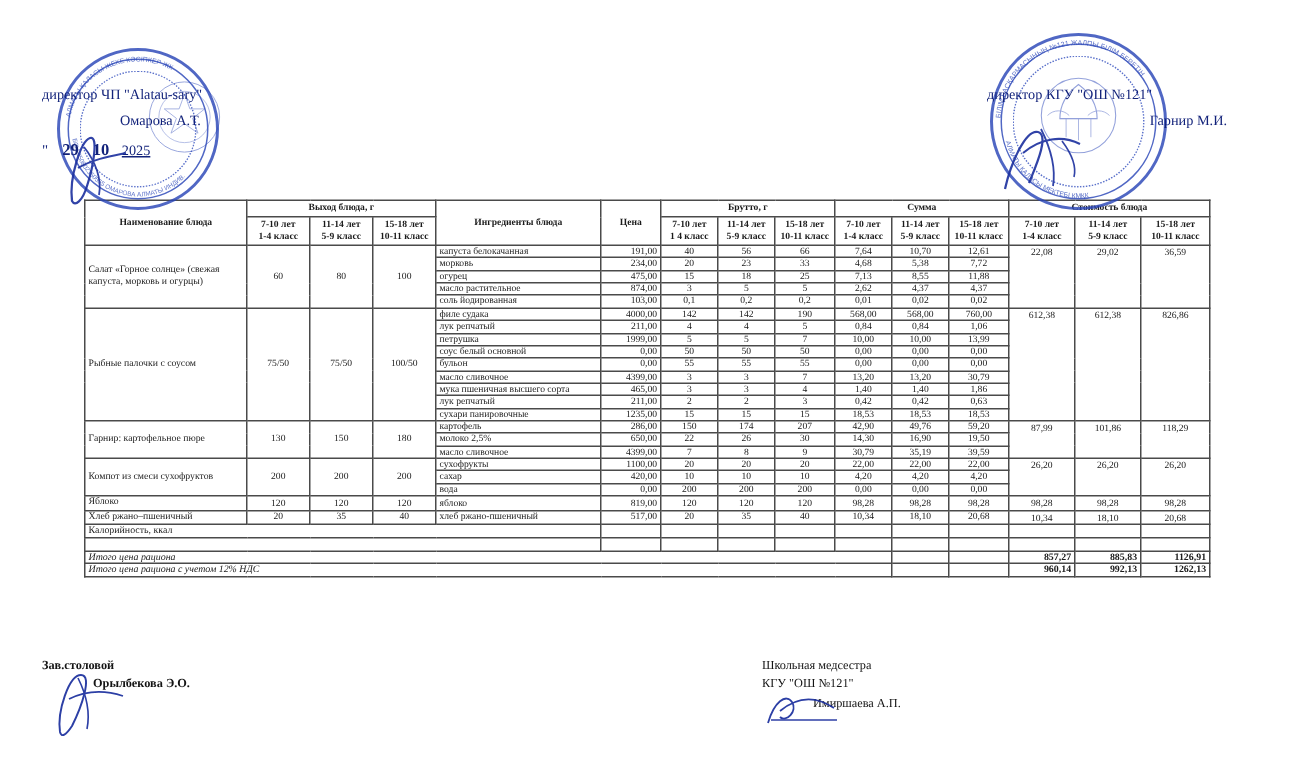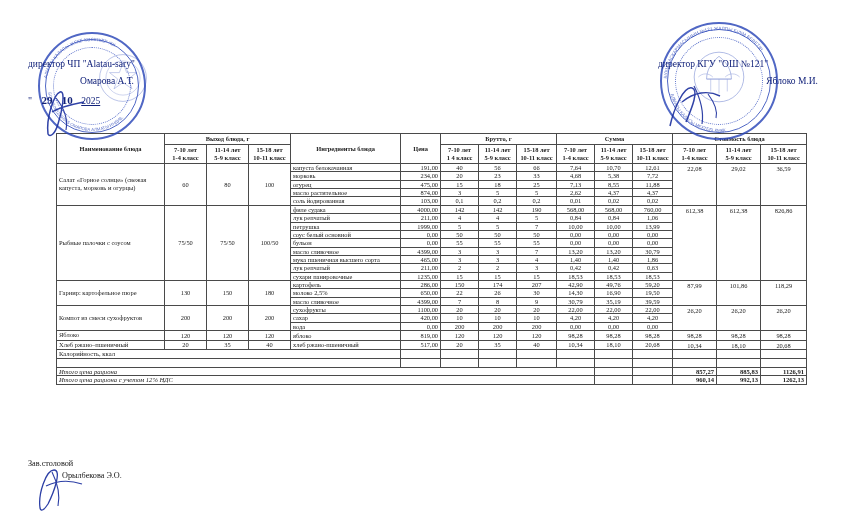--- a/index.html
+++ b/index.html
@@ -146,21 +146,21 @@
       <text font-size="4.7" fill="#2a46b8" font-family="Liberation Sans, sans-serif">
         <textPath href="#rpathTop" startOffset="2%">БІЛІМ БАСҚАРМАСЫНЫҢ №121 ЖАЛПЫ БІЛІМ БЕРЕТІН</textPath>
       </text>
       <text font-size="4.5" fill="#2a46b8" font-family="Liberation Sans, sans-serif">
         <textPath href="#rpathBot" startOffset="8%">АЛМАТЫ ҚАЛАСЫ МЕКТЕБІ КМҚК</textPath>
       </text>
     </svg>
 
     <div class="appr-text" style="padding-top:33px;padding-left:18px;">
       <div style="margin-top:3px;">директор КГУ "ОШ №121"</div>
-      <div style="margin-top:3px;text-align:right;padding-right:22px;">Яблоко М.И.</div>
+      <div style="margin-top:3px;text-align:right;padding-right:22px;">Гарнир М.И.</div>
     </div>
 
     <svg class="sig-scribble" style="left:24px;top:56px;width:72px;height:54px;" viewBox="0 0 72 54">
       <path d="M6 48 C10 30 20 8 28 10 C36 12 26 34 22 44" fill="none" stroke="#1b2f9e" stroke-width="1.5"></path>
       <path d="M18 24 C30 14 44 12 56 18" fill="none" stroke="#1b2f9e" stroke-width="1.4"></path>
       <path d="M30 8 C36 20 40 34 38 46" fill="none" stroke="#1b2f9e" stroke-width="1.2"></path>
       <path d="M44 16 C50 24 54 32 52 40" fill="none" stroke="#1b2f9e" stroke-width="1.1"></path>
     </svg>
   </div>
 
@@ -508,24 +508,34 @@
           <td colspan="10">Итого цена рациона с учетом 12% НДС</td>
           <td></td>
           <td></td>
           <td class="r num" style="font-weight:bold;font-style:normal;">960,14</td>
           <td class="r num" style="font-weight:bold;font-style:normal;">992,13</td>
           <td class="r num" style="font-weight:bold;font-style:normal;">1262,13</td>
         </tr>
       </tbody>
   </table>
 
-  <div class="footer-block" style="left:28px;top:458px;">
+  <div class="footer-block" style="left:28px;top:438px;font-weight:bold;">
     <div>Зав.столовой</div>
     <div class="footer-name">Орылбекова Э.О.</div>
     <svg class="fsig" style="left:4px;top:8px;width:64px;height:46px;" viewBox="0 0 64 46">
       <path d="M8 42 C6 28 14 4 22 4 C30 4 22 26 16 38 C12 44 9 46 8 42 Z" fill="none" stroke="#1b2f9e" stroke-width="1.3"></path>
       <path d="M14 20 C26 14 38 14 50 18" fill="none" stroke="#1b2f9e" stroke-width="1.2"></path>
       <path d="M20 6 C26 18 28 30 26 40" fill="none" stroke="#1b2f9e" stroke-width="1.1"></path>
     </svg>
   </div>
 
+  <div class="footer-block" style="left:508px;top:438px;">
+    <div>Школьная медсестра</div>
+    <div>КГУ "ОШ №121"</div>
+    <div class="footer-name">Имиршаева А.П.</div>
+    <svg class="fsig" style="left:0px;top:22px;width:60px;height:26px;" viewBox="0 0 60 26">
+      <path d="M4 22 C8 8 16 2 20 8 C24 14 16 22 12 18" fill="none" stroke="#1b2f9e" stroke-width="1.2"></path>
+      <path d="M12 14 C24 4 36 4 48 12" fill="none" stroke="#1b2f9e" stroke-width="1.2"></path>
+      <path d="M6 20 L50 20" fill="none" stroke="#1b2f9e" stroke-width="1"></path>
+    </svg>
+  </div>
 
 </div>
 
 </body></html>

